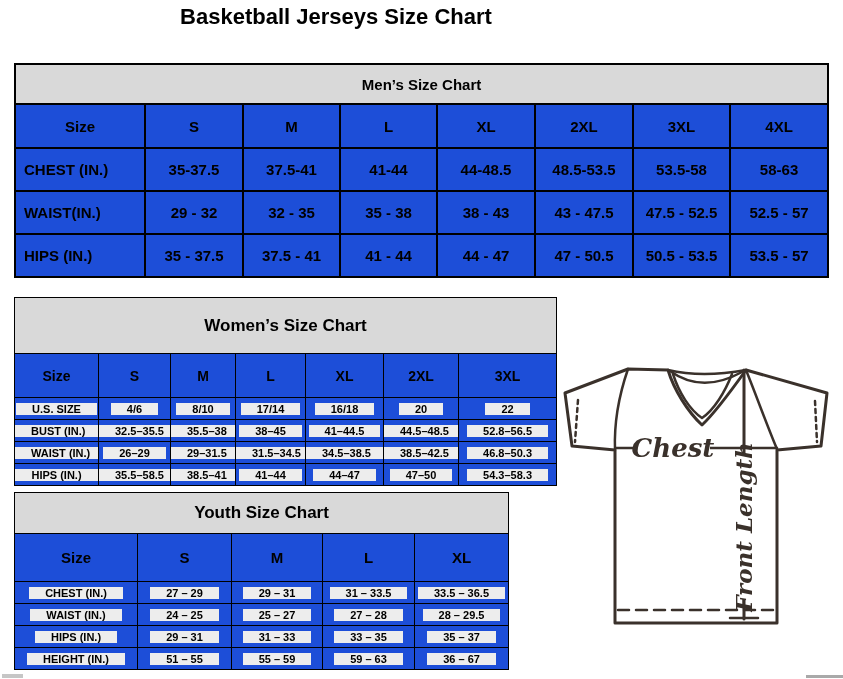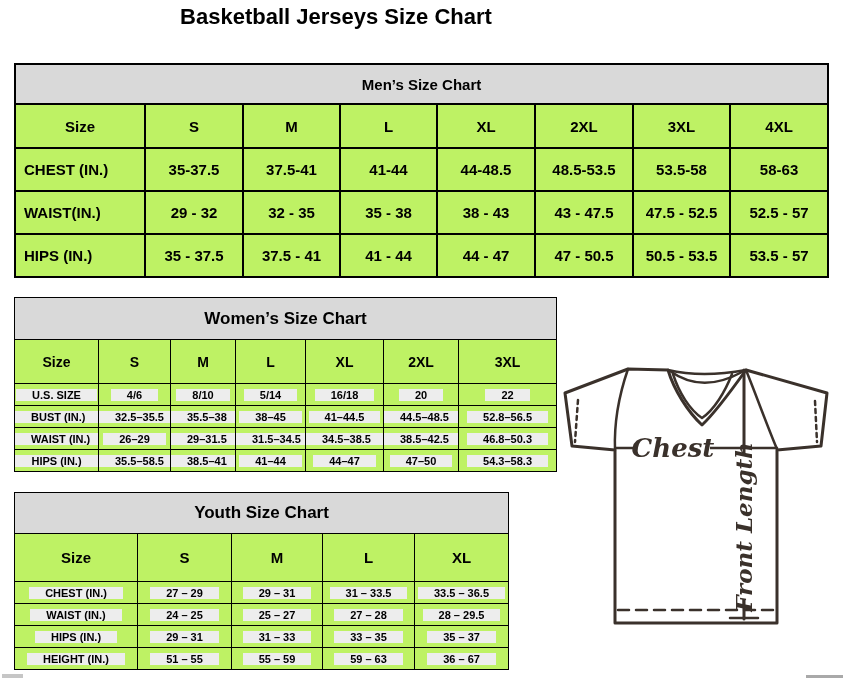--- a/index.html
+++ b/index.html
@@ -6,38 +6,38 @@
   body{
     width:843px;height:679px;position:relative;background:#ffffff;
     font-family:"Liberation Sans", sans-serif;color:#000;overflow:hidden;
   }
   .page-title{
     position:absolute;left:0;top:4px;width:672px;text-align:center;
     font-size:22px;font-weight:bold;letter-spacing:0;
   }
   table.sz{
     position:absolute;border-collapse:collapse;table-layout:fixed;
-    background:#bef264;
+    background:#1d4ed8;
   }
   table.sz td{
     border:2px solid #000;text-align:center;vertical-align:middle;
     font-weight:bold;padding:0;overflow:hidden;white-space:nowrap;
   }
   td.band{background:#d9d9d9;font-size:17px;}
   
   table.mens{left:14px;top:63px;width:815px;}
   table.mens tr.bandr{height:40px;}
   table.mens tr.headr{height:44px;}
   table.mens tr.datar{height:43px;}
   table.mens td{font-size:15px;}
   table.mens td.lbl{text-align:left;padding-left:8px;}
   
   table.womens{left:14px;top:297px;width:542px;}
   table.womens td{border-width:1.5px;}
-  table.womens tr.bandr{height:42px;}
+  table.womens tr.bandr{height:56px;}
   table.womens tr.headr{height:44px;}
   table.womens tr.datar{height:22px;}
   table.womens tr.headr td{font-size:14px;}
   table.womens tr.datar td{font-size:11px;}
   
   table.youth{left:14px;top:492px;width:494px;}
   table.youth td{border-width:1.5px;}
   table.youth tr.bandr{height:41px;}
   table.youth tr.headr{height:48px;}
   table.youth tr.datar{height:22px;}
@@ -137,21 +137,21 @@
     <td>M</td>
     <td>L</td>
     <td>XL</td>
     <td>2XL</td>
     <td>3XL</td>
   </tr>
   <tr class="datar">
     <td><span class="hl">U.S. SIZE</span></td>
     <td><span class="hl">4/6</span></td>
     <td><span class="hl">8/10</span></td>
-    <td><span class="hl">5/14</span></td>
+    <td><span class="hl">17/14</span></td>
     <td><span class="hl">16/18</span></td>
     <td><span class="hl">20</span></td>
     <td><span class="hl">22</span></td>
   </tr>
   <tr class="datar">
     <td><span class="hl">BUST (IN.)</span></td>
     <td><span class="hl">32.5–35.5</span></td>
     <td><span class="hl">35.5–38</span></td>
     <td><span class="hl">38–45</span></td>
     <td><span class="hl">41–44.5</span></td>

